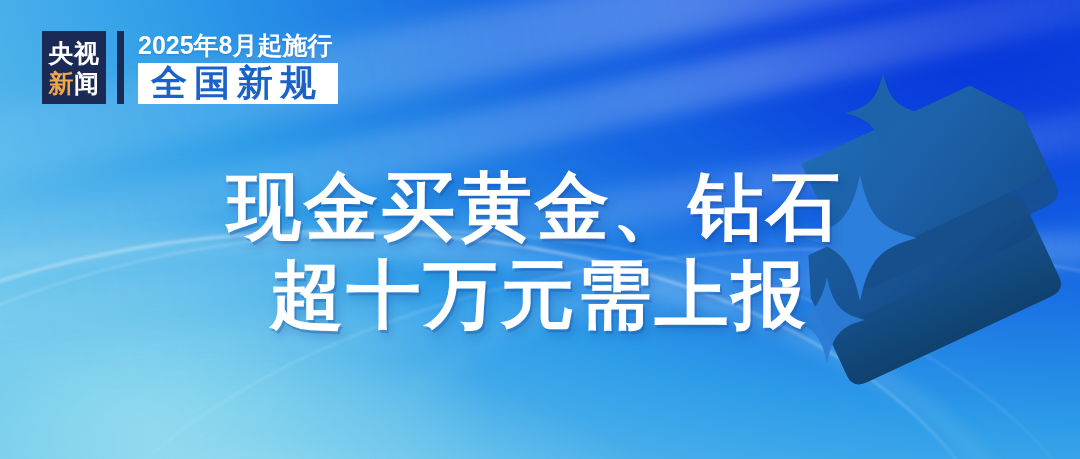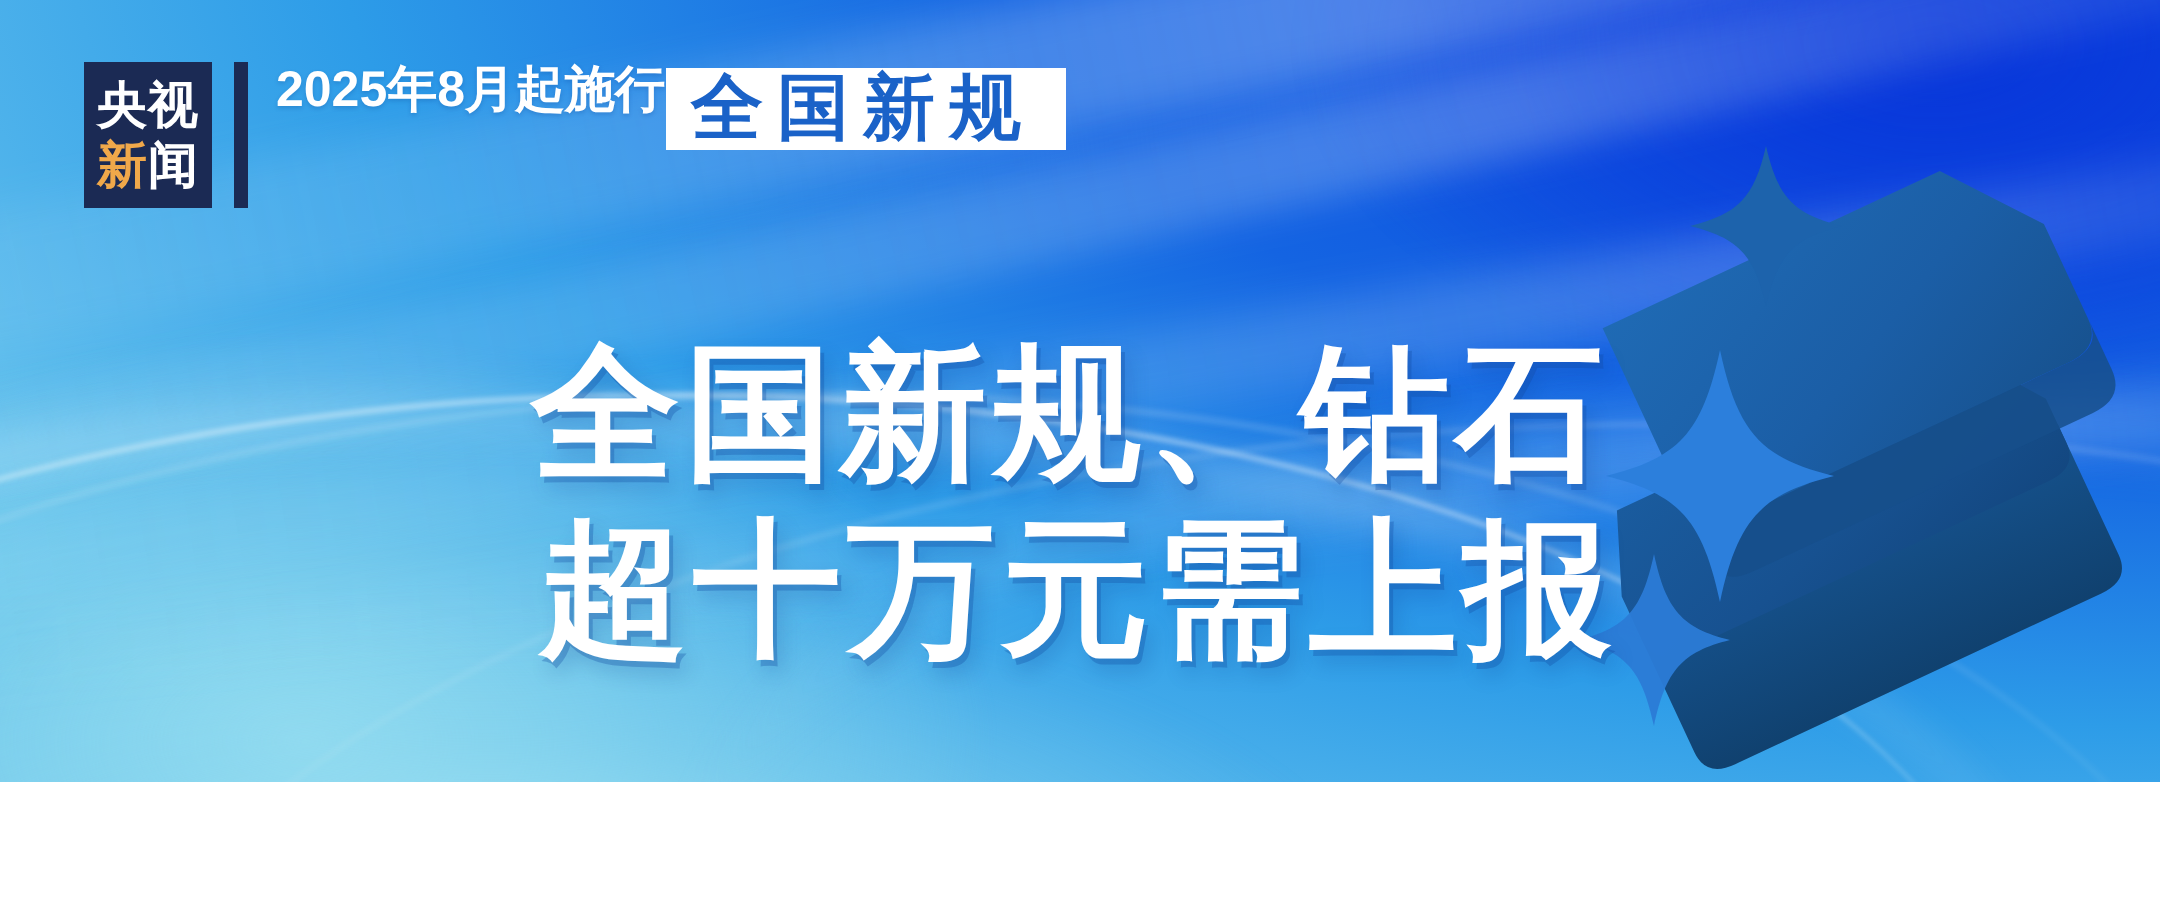--- a/index.html
+++ b/index.html
@@ -6,21 +6,21 @@
   html, body {
     margin: 0;
     padding: 0;
     background: #ffffff;
   }
   * { box-sizing: border-box; }
 
   .poster {
     position: relative;
     width: 1080px;
-    height: 391px;
+    height: 459px;
     overflow: hidden;
     font-family: "Liberation Sans", "DejaVu Sans", sans-serif;
     background: #1668e3;
   }
 
   
   .bg-base {
     position: absolute;
     inset: 0;
     background:
@@ -196,21 +196,21 @@
     width: 7px;
     height: 73px;
     background: #1b2a54;
     margin-left: 11px;
     flex: 0 0 auto;
   }
 
   .header-text {
     margin-left: 14px;
     display: flex;
-    flex-direction: row;
+    flex-direction: column;
     align-items: flex-start;
   }
   .kicker {
     font-weight: 700;
     font-size: 25px;
     line-height: 29px;
     color: #ffffff;
     white-space: nowrap;
     letter-spacing: 0px;
     text-shadow: 0 1px 2px rgba(10,50,130,0.22);
@@ -327,17 +327,17 @@
 
     <div class="header-text">
       <div class="kicker">2025年8月起施行</div>
       <div class="banner">
         <div class="banner-text">全国新规</div>
       </div>
     </div>
   </div>
 
   <div class="headline">
-    <div class="headline-line headline-line-1">全国新规、钻石</div>
+    <div class="headline-line headline-line-1">现金买黄金、钻石</div>
     <div class="headline-line headline-line-2">超十万元需上报</div>
   </div>
 
 </div>
 
 </body></html>

